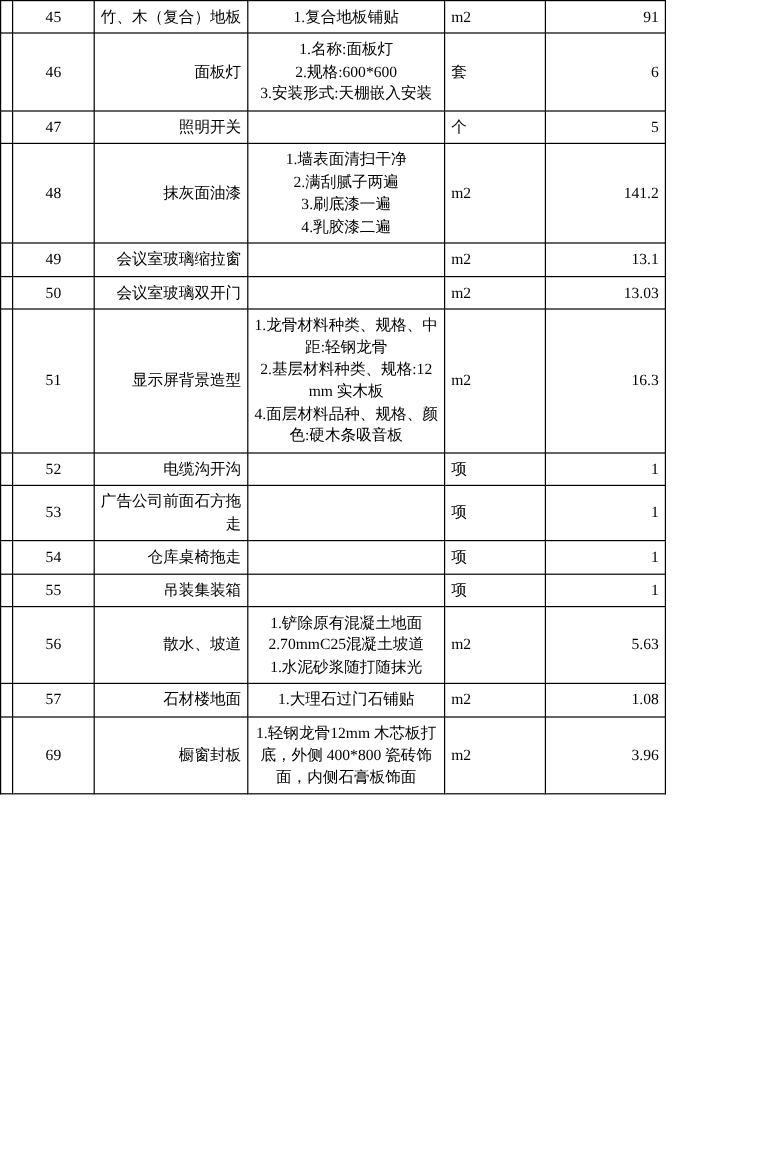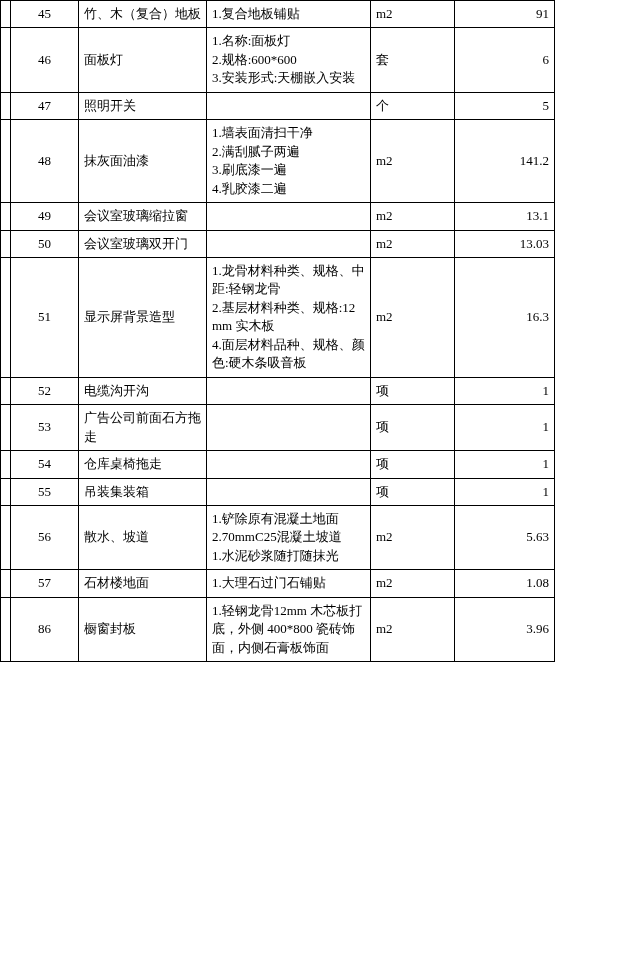--- a/index.html
+++ b/index.html
@@ -44,24 +44,24 @@
     border-left: none;
     border-top: none;
     border-bottom: none;
     border-right: 1px solid #000;
     padding: 0;
   }
   td.no {
     text-align: center;
   }
   td.name {
-    text-align: left;
+    text-align: right;
   }
   td.desc {
-    text-align: left;
+    text-align: center;
   }
   td.unit {
     text-align: left;
   }
   td.qty {
     text-align: right;
   }
   .desc-line {
     display: block;
     white-space: normal;
@@ -202,21 +202,21 @@
           <td class="no">57</td>
           <td class="name">石材楼地面</td>
           <td class="desc">
             <span class="desc-line">1.大理石过门石铺贴</span>
           </td>
           <td class="unit">m2</td>
           <td class="qty">1.08</td>
         </tr>
         <tr>
           <td class="lead"></td>
-          <td class="no">86</td>
+          <td class="no">69</td>
           <td class="name">橱窗封板</td>
           <td class="desc">
             <span class="desc-line">1.轻钢龙骨12mm 木芯板打底，外侧 400*800 瓷砖饰面，内侧石膏板饰面</span>
           </td>
           <td class="unit">m2</td>
           <td class="qty">3.96</td>
         </tr>
       </tbody>
   </table>
 </div>

